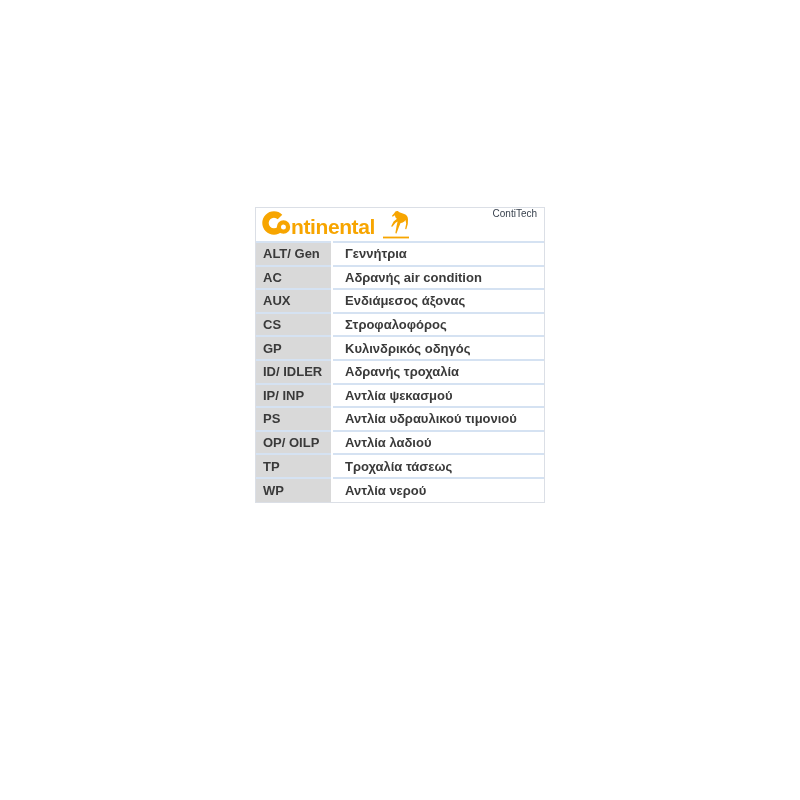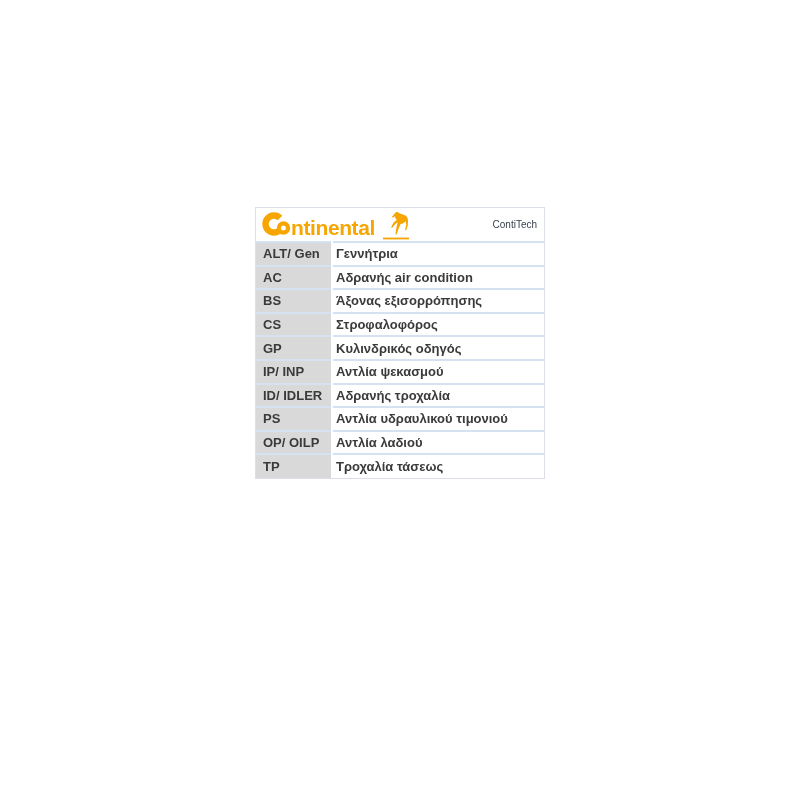--- a/index.html
+++ b/index.html
@@ -13,21 +13,21 @@
   *{margin:0;padding:0;box-sizing:border-box;}
   html,body{width:800px;height:800px;background:#ffffff;overflow:hidden;
     font-family:"Liberation Sans", sans-serif;}
   .panel{
     position:absolute;left:255px;top:207px;width:290px;
     border:1px solid var(--panel_border);
     background:#ffffff;
   }
   .panel-header{
     height:33px;
-    display:flex;align-items:center;justify-content:space-between;
+    display:flex;justify-content:space-between;
     padding:0 7px 0 6px;
     background:#ffffff;
   }
   .logo-orange-fill{fill:var(--accent_orange);}
   .logo-orange-stroke{stroke:var(--accent_orange);fill:none;}
   .contitech{
     font-size:10px;font-weight:normal;color:var(--contitech_color);
     letter-spacing:0;
   }
   table.abbr-table{
@@ -41,21 +41,21 @@
     white-space:nowrap;overflow:hidden;margin-top:21px;
   }
   td.abbr{
     width:76px;
     background:var(--abbr_cell_bg);
     border-right:2px solid #ffffff;
     padding-left:7px;
   }
   td.desc{
     background:#ffffff;
-    padding-left:3px;
+    padding-left:12px;
   }
 </style>
 </head>
 <body>
 
 <div class="panel">
 
   <div class="panel-header">
     <svg width="150" height="32" viewBox="0 0 150 32" aria-label="Continental logo">
 
@@ -88,46 +88,50 @@
     <tbody>
       <tr>
         <td class="abbr">ALT/ Gen</td>
         <td class="desc">Γεννήτρια</td>
       </tr>
       <tr>
         <td class="abbr">AC</td>
         <td class="desc">Αδρανής air condition</td>
       </tr>
       <tr>
-        <td class="abbr">BS</td>
-        <td class="desc">Άξονας εξισορρόπησης</td>
+        <td class="abbr">AUX</td>
+        <td class="desc">Ενδιάμεσος άξονας</td>
       </tr>
       <tr>
         <td class="abbr">CS</td>
         <td class="desc">Στροφαλοφόρος</td>
       </tr>
       <tr>
         <td class="abbr">GP</td>
         <td class="desc">Κυλινδρικός οδηγός</td>
       </tr>
       <tr>
+        <td class="abbr">ID/ IDLER</td>
+        <td class="desc">Αδρανής τροχαλία</td>
+      </tr>
+      <tr>
         <td class="abbr">IP/ INP</td>
         <td class="desc">Αντλία ψεκασμού</td>
-      </tr>
-      <tr>
-        <td class="abbr">ID/ IDLER</td>
-        <td class="desc">Αδρανής τροχαλία</td>
       </tr>
       <tr>
         <td class="abbr">PS</td>
         <td class="desc">Αντλία υδραυλικού τιμονιού</td>
       </tr>
       <tr>
         <td class="abbr">OP/ OILP</td>
         <td class="desc">Αντλία λαδιού</td>
       </tr>
       <tr>
         <td class="abbr">TP</td>
         <td class="desc">Τροχαλία τάσεως</td>
       </tr>
+      <tr>
+        <td class="abbr">WP</td>
+        <td class="desc">Αντλία νερού</td>
+      </tr>
     </tbody>
   </table>
 </div>
 
 </body></html>

